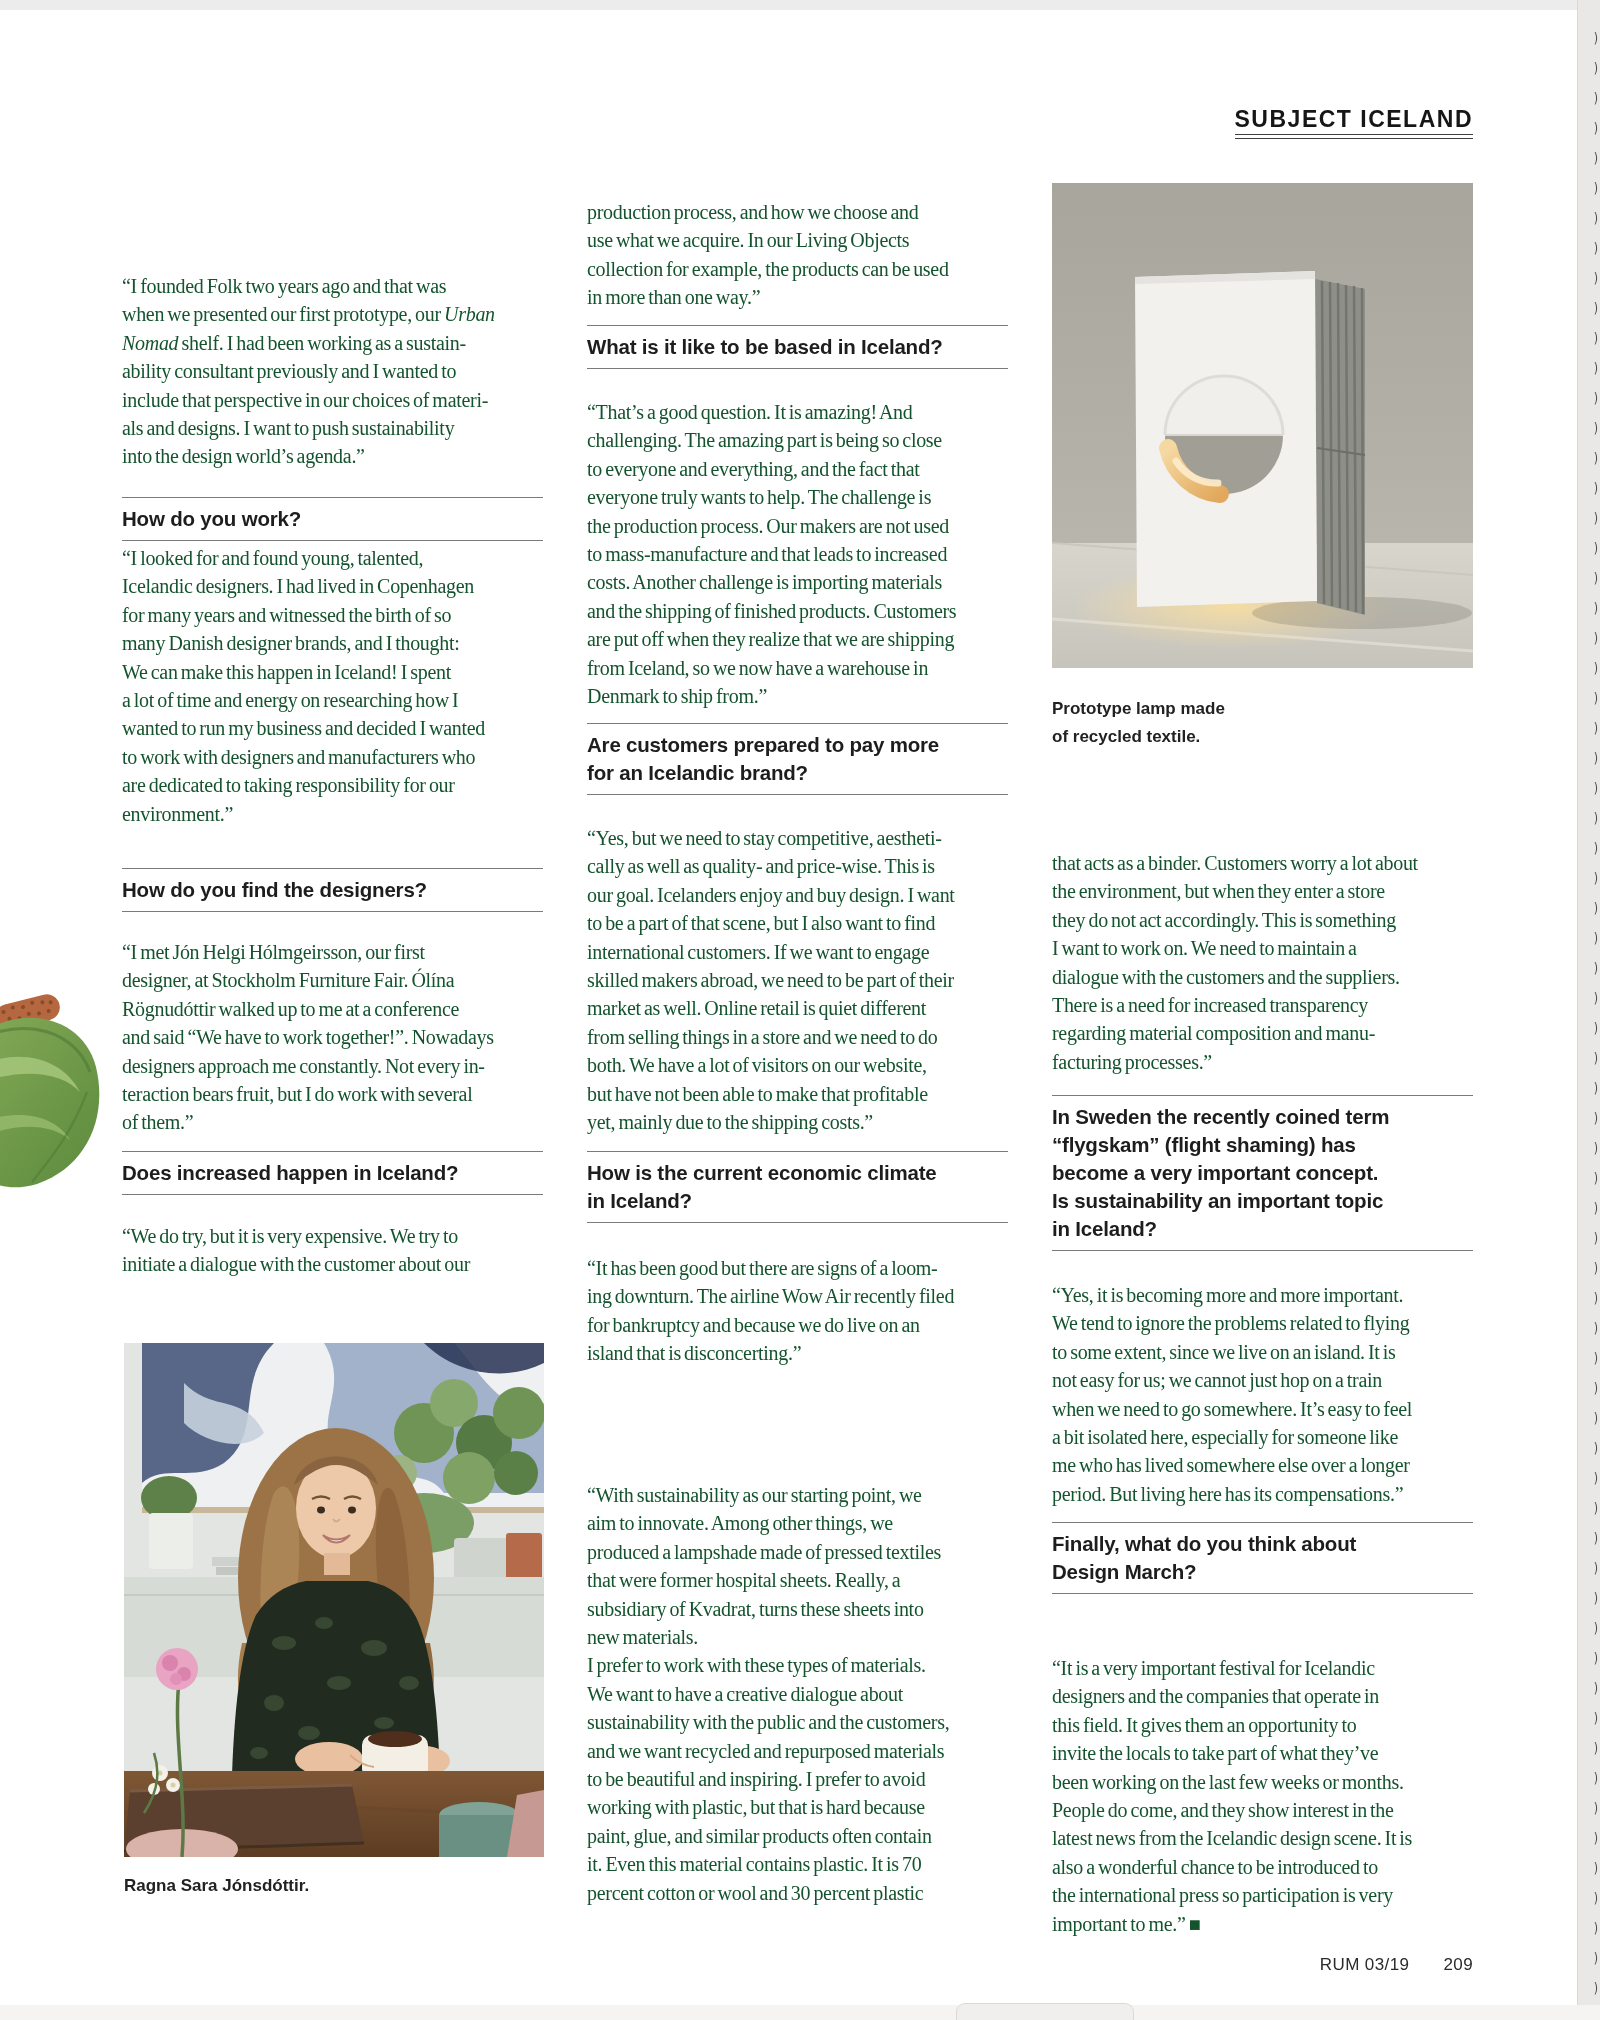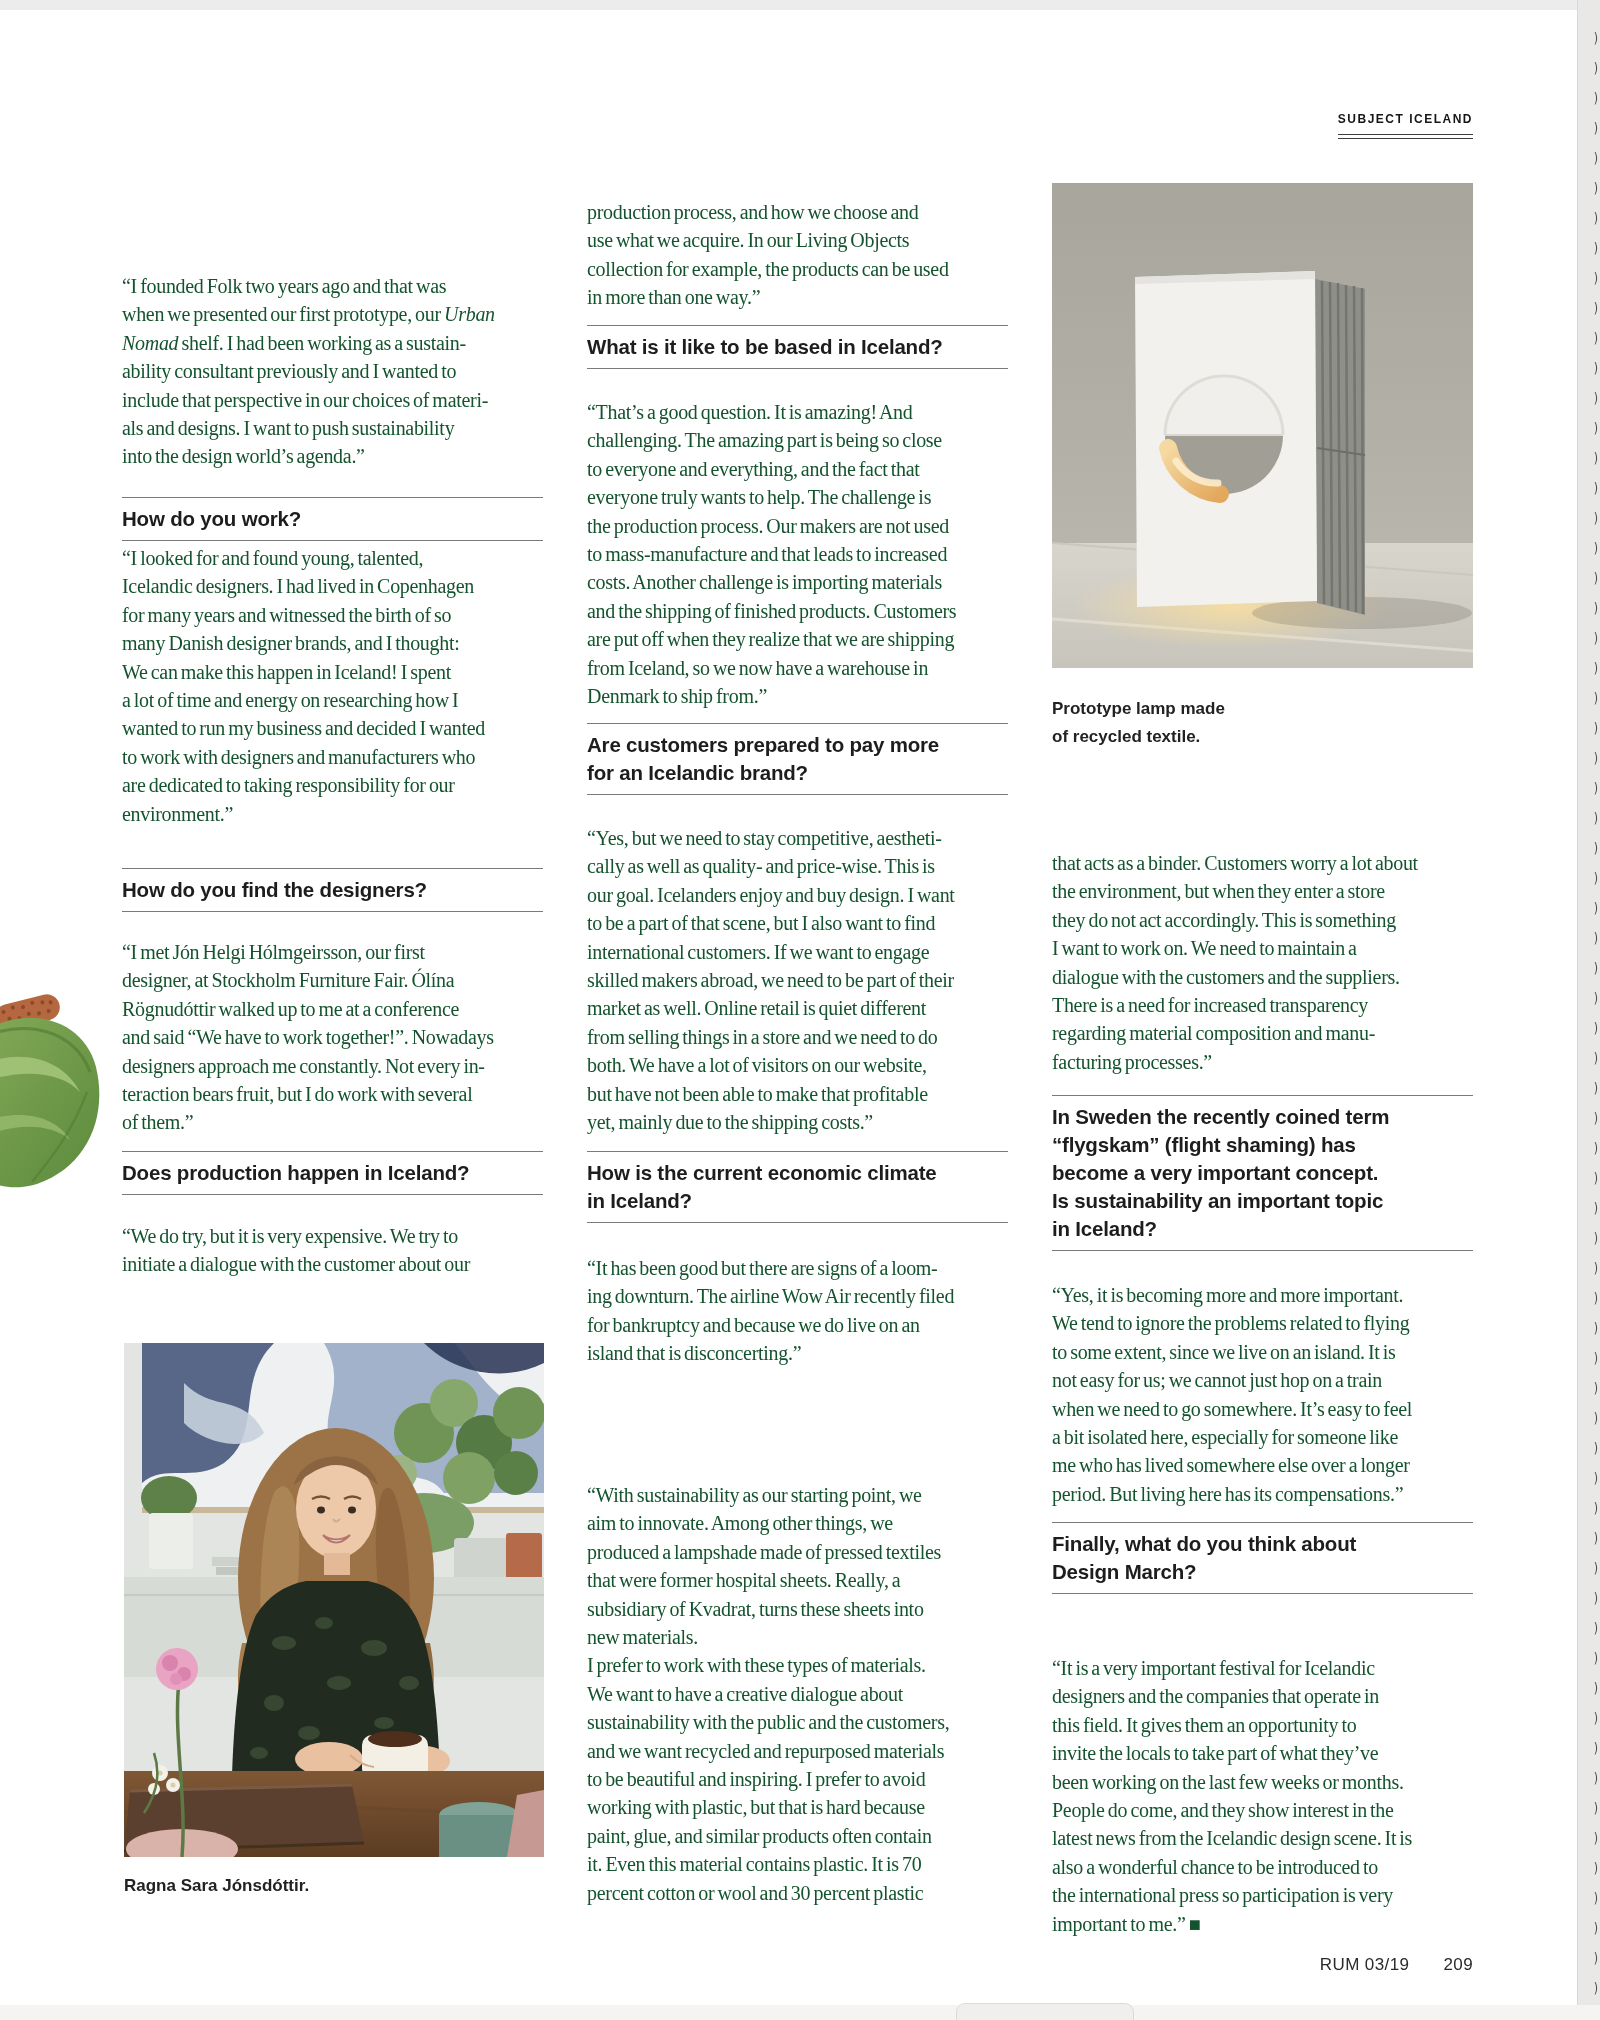--- a/index.html
+++ b/index.html
@@ -26,21 +26,21 @@
     color:#1d1d1d;white-space:pre;margin:0;width:421px;
     border-top:1.5px solid #7a7a7a;border-bottom:1.5px solid #7a7a7a;
     padding:7px 0 7px 0;
   }
   .caption{
     font-weight:700;font-size:17px;line-height:28px;color:#222;
     white-space:pre;margin:0;
   }
   .kicker-wrap{left:1052px;top:98px;width:421px;text-align:right;}
   .kicker{
-    display:inline-block;font-weight:700;font-size:12px;letter-spacing:1.5px;
+    display:inline-block;font-weight:700;font-size:23px;letter-spacing:1.5px;
     color:#161616;line-height:22px;
   }
   .kicker-rule{height:3px;border-top:1.5px solid #3e3e3e;border-bottom:1px solid #3e3e3e;margin-top:4px;}
   .footer{
     left:1052px;top:1945px;width:421px;text-align:right;
     font-size:17px;letter-spacing:0.4px;color:#2b2b2b;
   }
   .footer .pageno{margin-left:34px;}
   .photo{overflow:hidden;background:#ddd;}
   .photo svg{display:block;}
@@ -97,21 +97,21 @@
 
   <h2 class="abs qhead" style="left:122px;top:858px;">How do you find the designers?</h2>
   <p class="abs body-text" style="left:122px;top:928px;">“I met Jón Helgi Hólmgeirsson, our first
 designer, at Stockholm Furniture Fair. Ólína
 Rögnudóttir walked up to me at a conference
 and said “We have to work together!”. Nowadays
 designers approach me constantly. Not every in-
 teraction bears fruit, but I do work with several
 of them.”</p>
 
-  <h2 class="abs qhead" style="left:122px;top:1141px;">Does production happen in Iceland?</h2>
+  <h2 class="abs qhead" style="left:122px;top:1141px;">Does increased happen in Iceland?</h2>
   <p class="abs body-text" style="left:122px;top:1212px;">“We do try, but it is very expensive. We try to
 initiate a dialogue with the customer about our</p>
 
   <div class="abs photo" style="left:124px;top:1333px;width:420px;height:514px;">
     <svg width="420" height="514" viewBox="0 0 420 514" xmlns="http://www.w3.org/2000/svg">
       <defs>
         <linearGradient id="wood" x1="0" y1="0" x2="0" y2="1">
           <stop offset="0" stop-color="#7f5735"></stop>
             <stop offset="1" stop-color="#5c3c22"></stop>
         </linearGradient>

